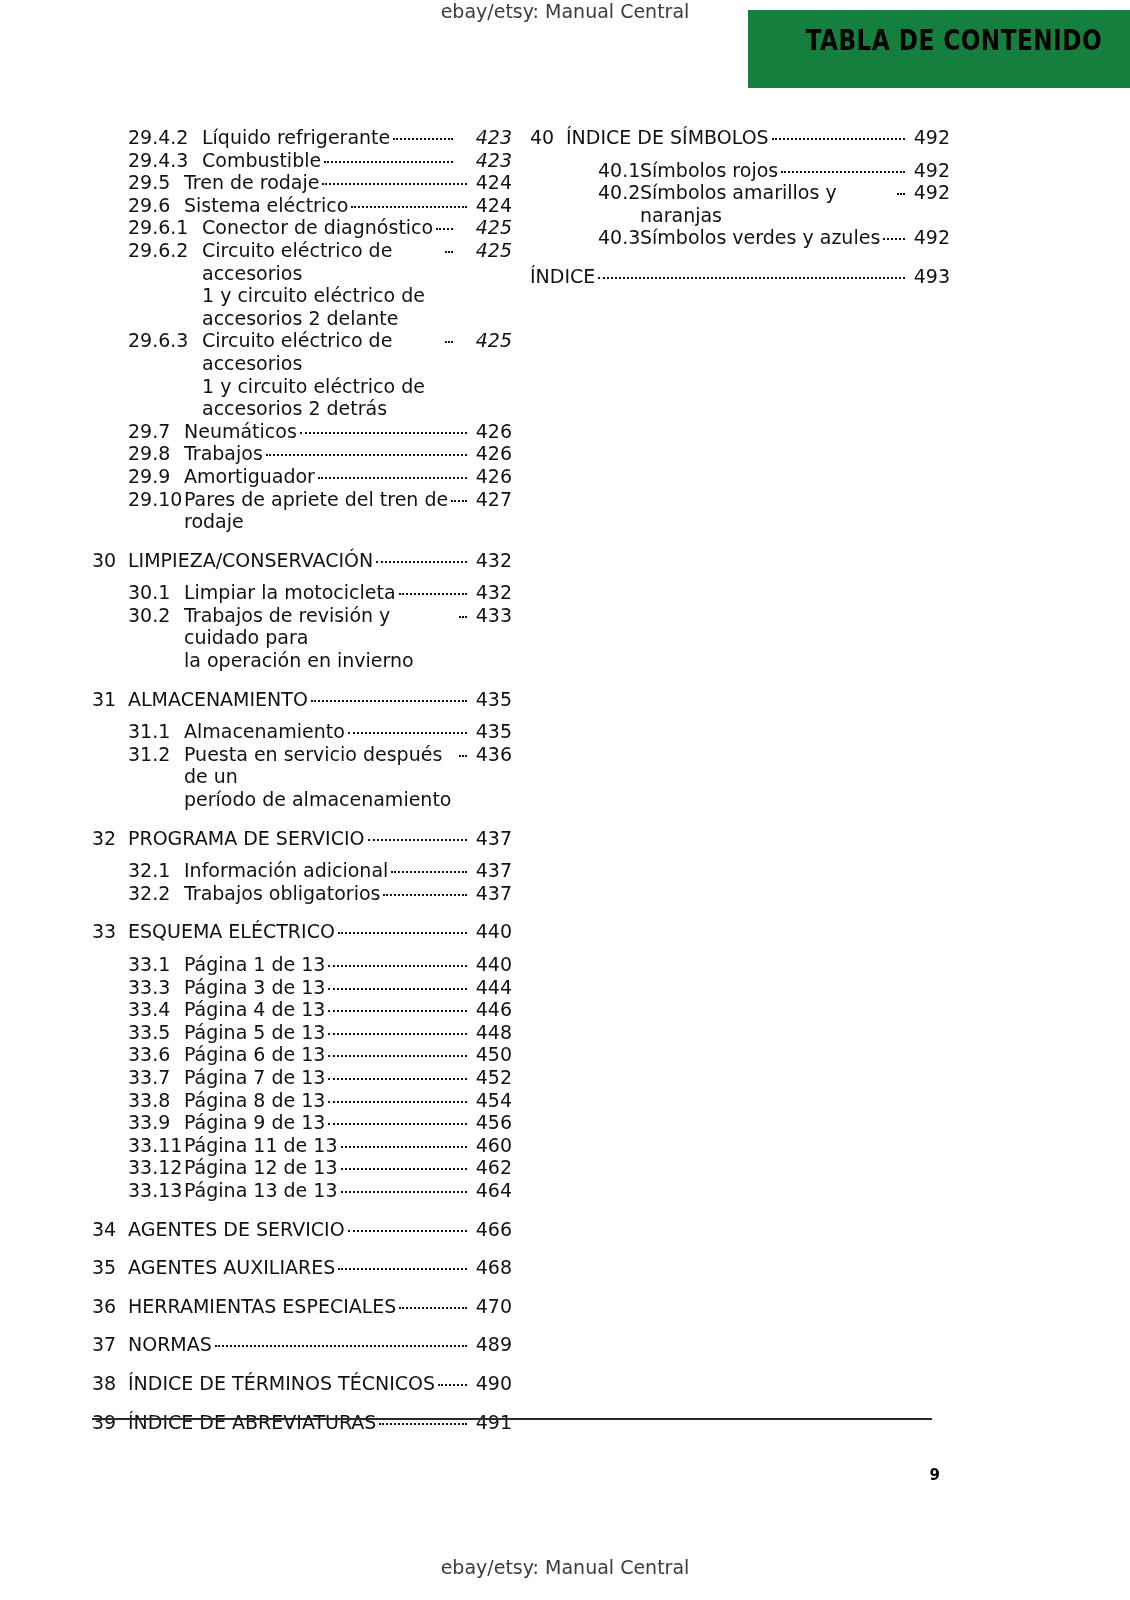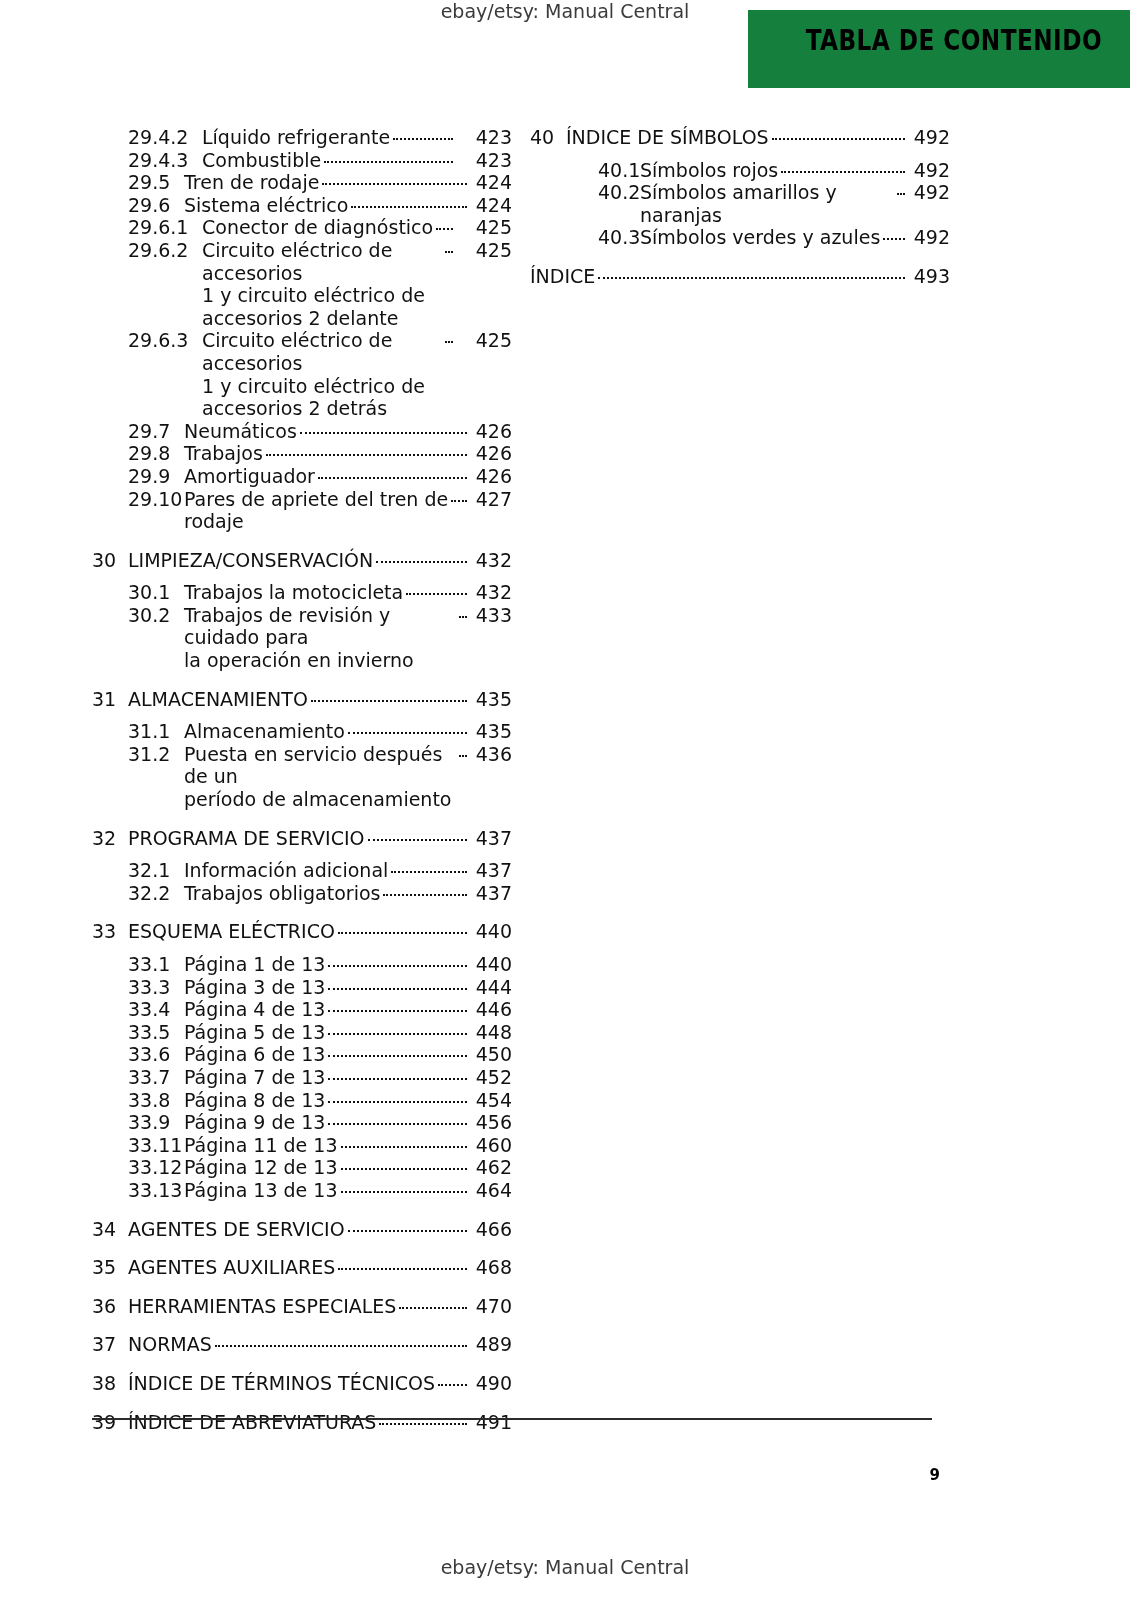--- a/index.html
+++ b/index.html
@@ -111,21 +111,21 @@
   .lvl1 .page { margin-left: 6px; }
 
   
   .lvl2 { padding-left: 36px; }
   .lvl2 .num { width: 56px; }
   .lvl2 .page { margin-left: 6px; }
 
   
   .lvl3 { padding-left: 36px; }
   .lvl3 .num { width: 74px; }
-  .lvl3 .page { margin-left: 20px; }
+  .lvl3 .page { margin-left: 20px; font-style: italic; }
 
   
   .r-lvl1 .num { width: 36px; }
   .r-lvl2 { padding-left: 36px; }
   .r-lvl2 .num { width: 42px; margin-left: 32px; }
 
   .multiline .txt { display: block; }
 
   .gap-sm { height: 10px; }
   .gap-md { height: 16px; }
@@ -260,21 +260,21 @@
           <span class="txtwrap">
             <span class="txt">LIMPIEZA/CONSERVACIÓN</span>
             <span class="dots"></span>
           </span>
           <span class="page">432</span>
         </div>
         <div class="gap-sm"></div>
         <div class="row lvl2">
           <span class="num">30.1</span>
           <span class="txtwrap">
-            <span class="txt">Trabajos la motocicleta</span>
+            <span class="txt">Limpiar la motocicleta</span>
             <span class="dots"></span>
           </span>
           <span class="page">432</span>
         </div>
         <div class="row lvl2 multiline">
           <span class="num">30.2</span>
           <span class="txtwrap">
             <span class="txt">Trabajos de revisión y cuidado para
 la operación en invierno</span>
             <span class="dots"></span>

